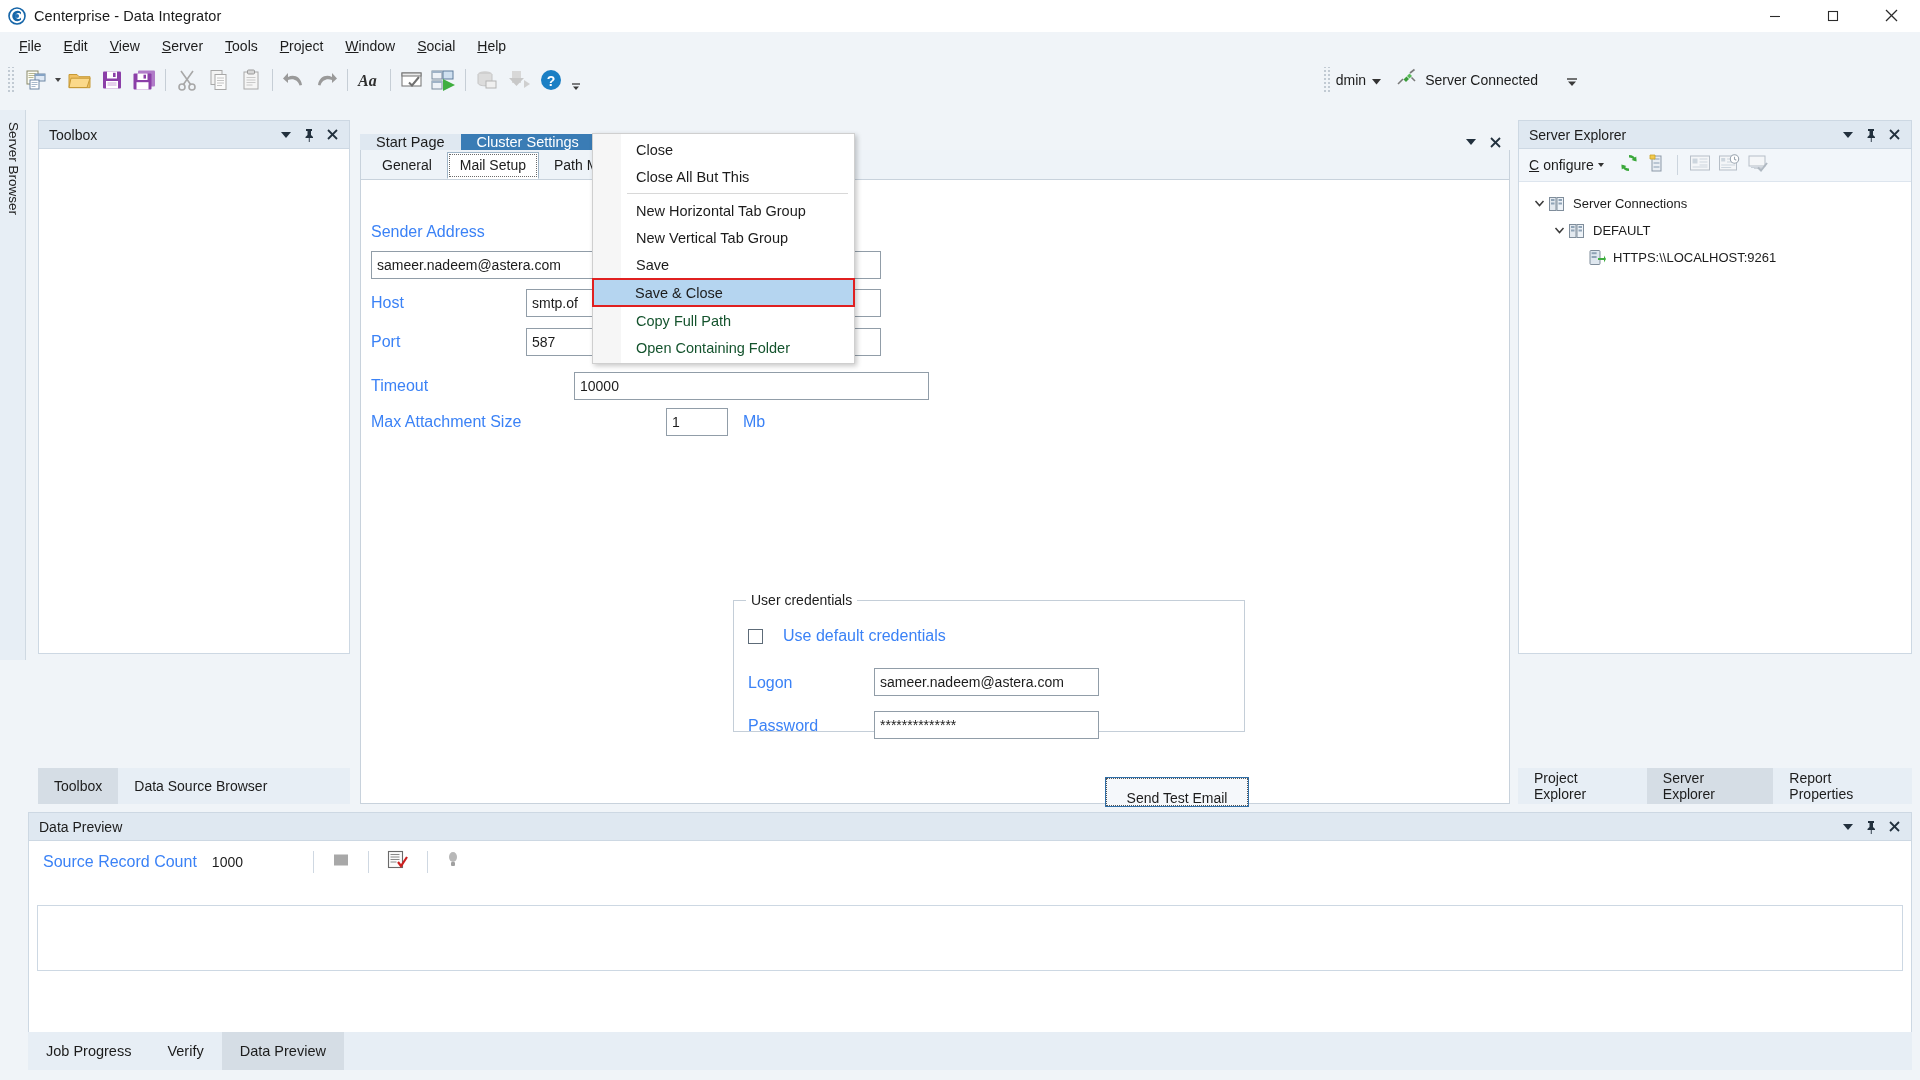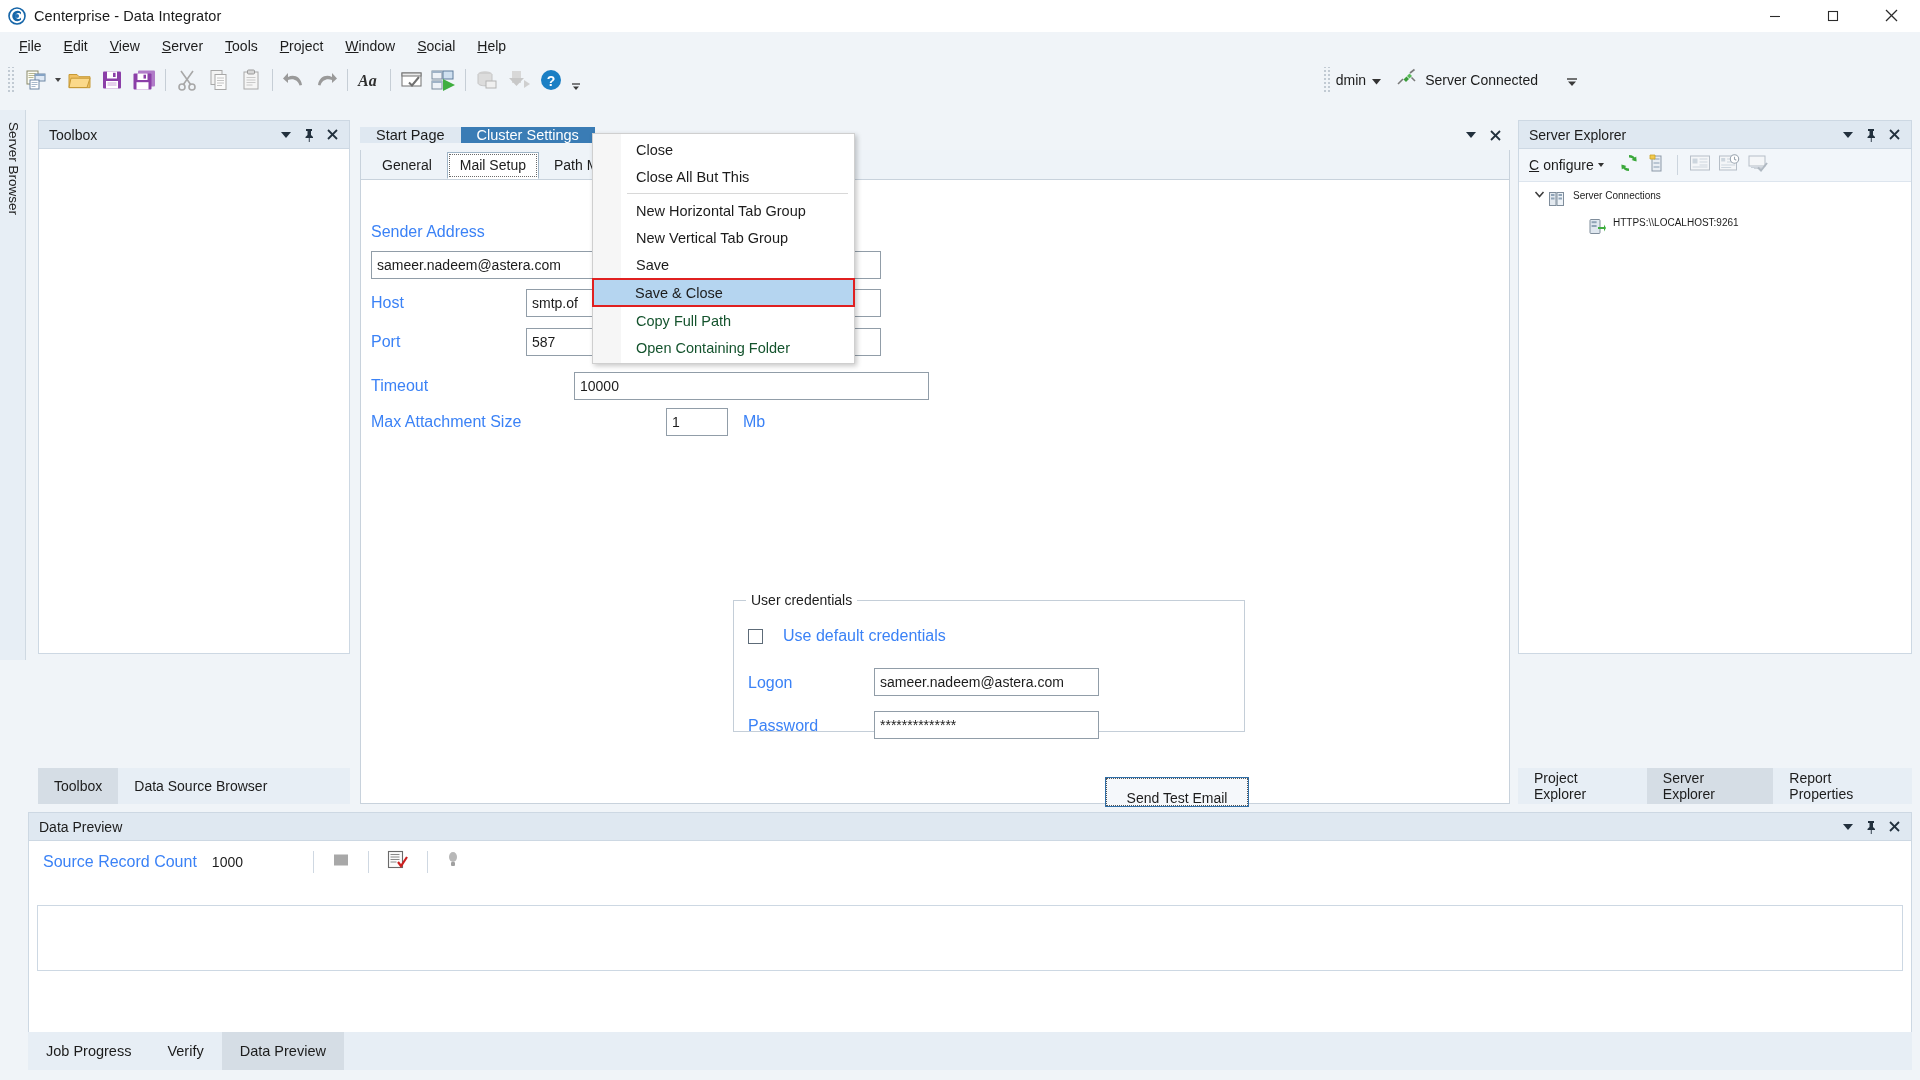--- a/index.html
+++ b/index.html
@@ -92,21 +92,21 @@
     background: #e7eef5; display: flex; align-items: stretch;
   }
   .btab { display:flex; align-items:center; padding: 0 16px; font-size: 14px; color:#1c1c1c; }
   .btab.active { background: #d5dde5; }
 
   
   .docarea {
     position: absolute; left: 360px; top: 120px; width: 1150px; height: 684px;
     display: flex; flex-direction: column;
   }
-  .doctabs { height: 30px; display: flex; align-items: center; position: relative; }
+  .doctabs { height: 30px; display: flex; align-items: flex-end; position: relative; }
   .dtab { display:flex; align-items:center; padding: 0 16px; font-size:14.5px; color:#1c1c1c; background:#dfe8f1; }
   .dtab.active { background: #3a7cb5; color: #ffffff; }
   .doctabs-right { margin-left:auto; display:flex; align-items:center; gap:10px; padding-right:8px; }
   .docbody {
     flex: 1; background: #ffffff; border: 1px solid #c8d2dc; border-top: none;
     position: relative;
   }
   .inner-tabs {
     height: 30px; background: #eef3f8; display: flex; align-items: flex-end;
     padding-left: 8px; border-bottom: 1px solid #c8d2dc; gap: 2px;
@@ -172,21 +172,21 @@
     background: #ffffff; border: 1px solid #cdd8e3; display: flex; flex-direction: column;
   }
   .se-toolbar {
     height: 33px; background: #f2f6fa; border-bottom: 1px solid #dde5ee;
     display: flex; align-items: center; padding-left: 10px; gap: 7px;
   }
   .configure { font-size: 14px; color:#1c1c1c; display:flex; align-items:center; gap:4px; }
   .configure .ccaret { border-left:3.5px solid transparent; border-right:3.5px solid transparent; border-top:4px solid #333; display:inline-block; }
   .se-sep { width:1px; height:20px; background:#ccd5de; margin:0 4px; }
   .tree { flex: 1; padding: 8px 0 0 10px; background:#ffffff; }
-  .tnode { display:flex; align-items:flex-start; height: 27px; font-size:10px; color:#1c1c1c; }
+  .tnode { display:flex; align-items:center; height: 27px; font-size:13px; color:#1c1c1c; }
   .chev { width:16px; display:inline-flex; align-items:center; justify-content:center; color:#3b3b3b; font-size:12px; }
   .tico { width:20px; height:18px; margin-right:6px; display:inline-flex; align-items:center; justify-content:center; }
 
   .right-bottom-tabs {
     position: absolute; left: 1518px; top: 768px; width: 394px; height: 36px;
     background: #e7eef5; display: flex; align-items: stretch;
   }
 
   
   .datapreview {
@@ -664,20 +664,38 @@
             <rect x="3" y="3" width="3.5" height="2" fill="#8fa3b6"></rect>
             <rect x="3" y="6.5" width="3.5" height="2" fill="#8fa3b6"></rect>
             <rect x="9" y="1.5" width="6.5" height="13" fill="#eef3f8" stroke="#7f8d9b" stroke-width="1"></rect>
             <rect x="10.5" y="3" width="3.5" height="2" fill="#8fa3b6"></rect>
             <rect x="10.5" y="6.5" width="3.5" height="2" fill="#8fa3b6"></rect>
           </svg>
         </span>
         <span>Server Connections</span>
       </div>
 
+      <div class="tnode" style="padding-left:22px;">
+        <span class="chev">
+          <svg width="11" height="9" viewBox="0 0 11 9">
+              <path d="M1.5 2 L5.5 6.5 L9.5 2" stroke="#3b3b3b" stroke-width="1.5" fill="none"></path>
+            </svg>
+        </span>
+        <span class="tico">
+          <svg width="18" height="16" viewBox="0 0 18 16">
+            <rect x="1.5" y="1.5" width="6.5" height="13" fill="#e3e9ef" stroke="#7f8d9b" stroke-width="1"></rect>
+            <rect x="3" y="3" width="3.5" height="2" fill="#8fa3b6"></rect>
+            <rect x="3" y="6.5" width="3.5" height="2" fill="#8fa3b6"></rect>
+            <rect x="9" y="1.5" width="6.5" height="13" fill="#eef3f8" stroke="#7f8d9b" stroke-width="1"></rect>
+            <rect x="10.5" y="3" width="3.5" height="2" fill="#8fa3b6"></rect>
+            <rect x="10.5" y="6.5" width="3.5" height="2" fill="#8fa3b6"></rect>
+          </svg>
+        </span>
+        <span>DEFAULT</span>
+      </div>
 
       <div class="tnode" style="padding-left:58px;">
         <span class="tico">
           <svg width="18" height="17" viewBox="0 0 18 17">
             <rect x="2" y="1.5" width="10" height="14" rx="1" fill="#dfe7ef" stroke="#7f8d9b" stroke-width="1"></rect>
             <rect x="3.6" y="3.2" width="5" height="2" fill="#8fa3b6"></rect>
             <rect x="3.6" y="7" width="5" height="2" fill="#8fa3b6"></rect>
             <polygon points="10,9 16,9 16,6.5 18,10 16,13.5 16,11 10,11" fill="#3fae3f"></polygon>
           </svg>
         </span>

